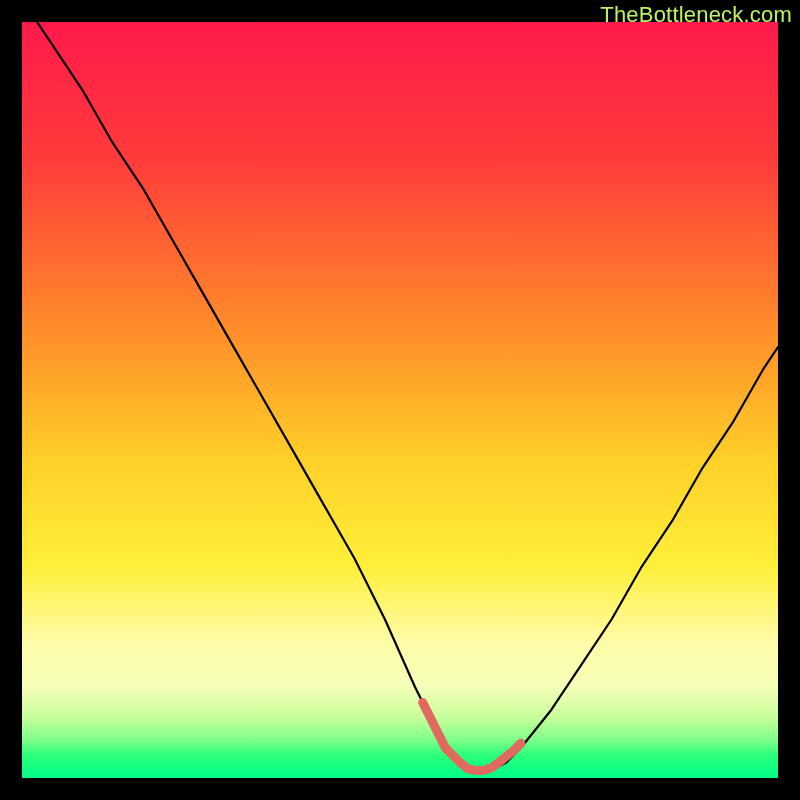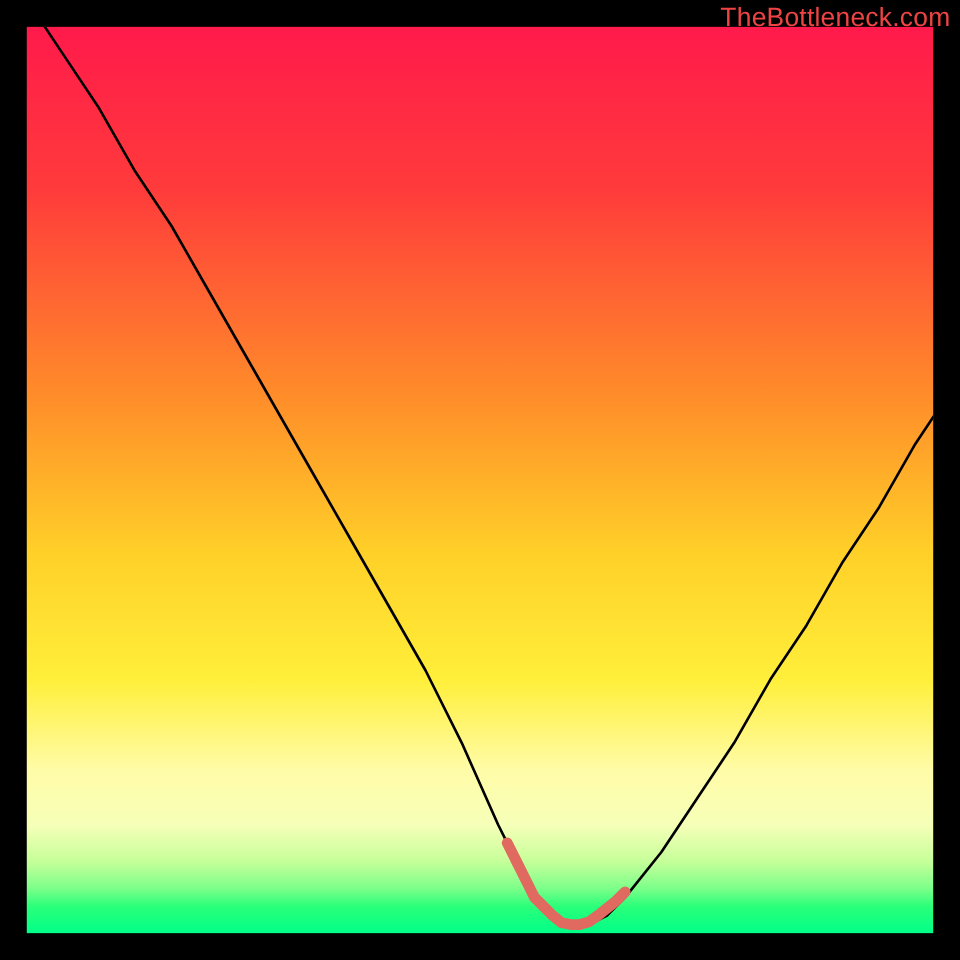--- a/index.html
+++ b/index.html
@@ -29,21 +29,21 @@
     position: absolute;
     inset: 0;
   }
   .gradient-bg svg {
     display: block;
   }
   .watermark {
     position: absolute;
     top: 2px;
     right: 8px;
-    color: #ef4444;
+    color: #bef264;
     font-size: 22px;
     letter-spacing: 0.2px;
     font-weight: 500;
     margin-left: 38px;
   }
   .curve-layer, .highlight-layer {
     position: absolute;
     inset: 0;
   }
 </style>

